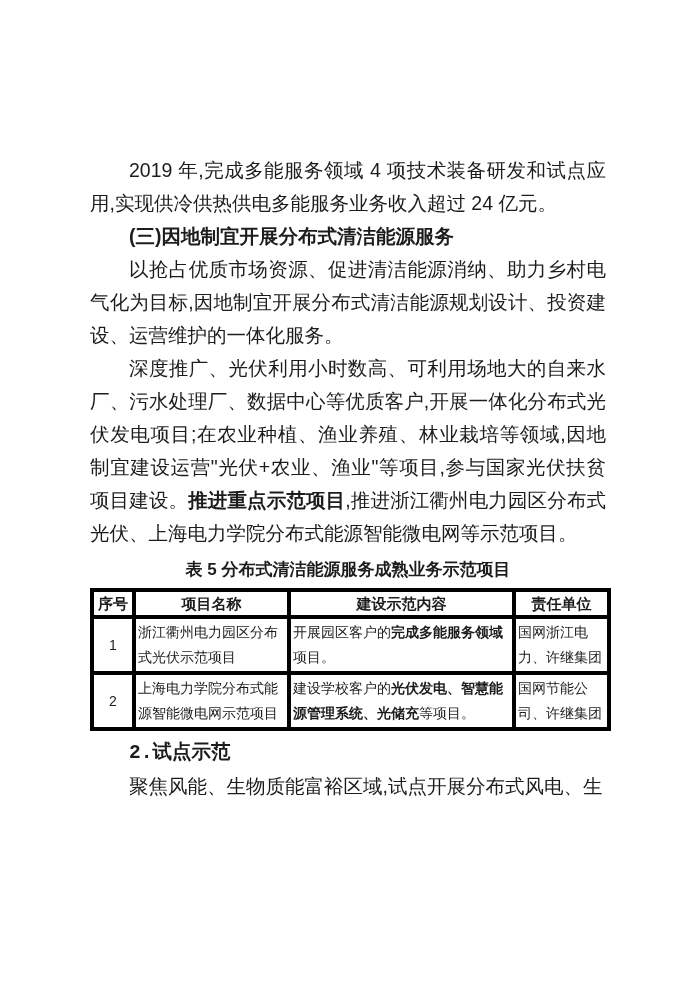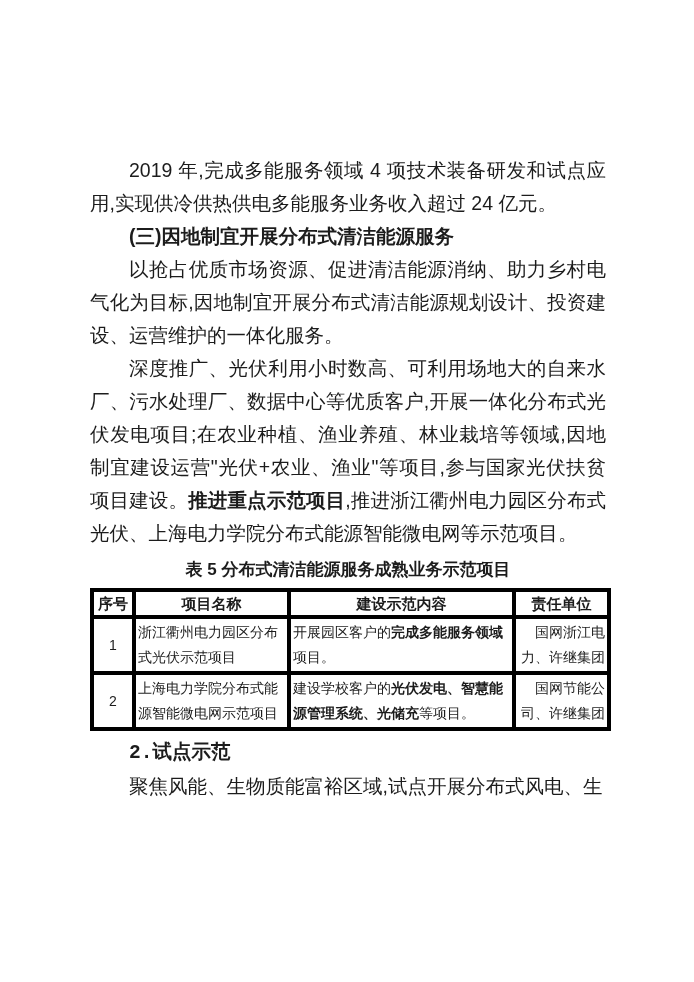--- a/index.html
+++ b/index.html
@@ -69,21 +69,21 @@
     line-height: 25px;
     word-break: break-all;
   }
   .col-no    { width: 42px; }
   .col-proj  { width: 155px; }
   .col-cont  { width: 225px; }
   .col-unit  { width: 95px; }
   td.cell-no   { text-align: center; }
   td.cell-proj { text-align: left; margin-top: 8px; }
   td.cell-cont { text-align: left; }
-  td.cell-unit { text-align: right; }
+  td.cell-unit { text-align: left; }
   .subheading-pilot { margin-top: 6px; font-family: Liberation Mono, monospace; }
 </style>
 </head>
 <body>
 
 <div class="page">
   <div class="content">
 
     <p class="para">2019 年,完成多能服务领域 4 项技术装备研发和试点应用,实现供冷供热供电多能服务业务收入超过 24 亿元。</p>
 

